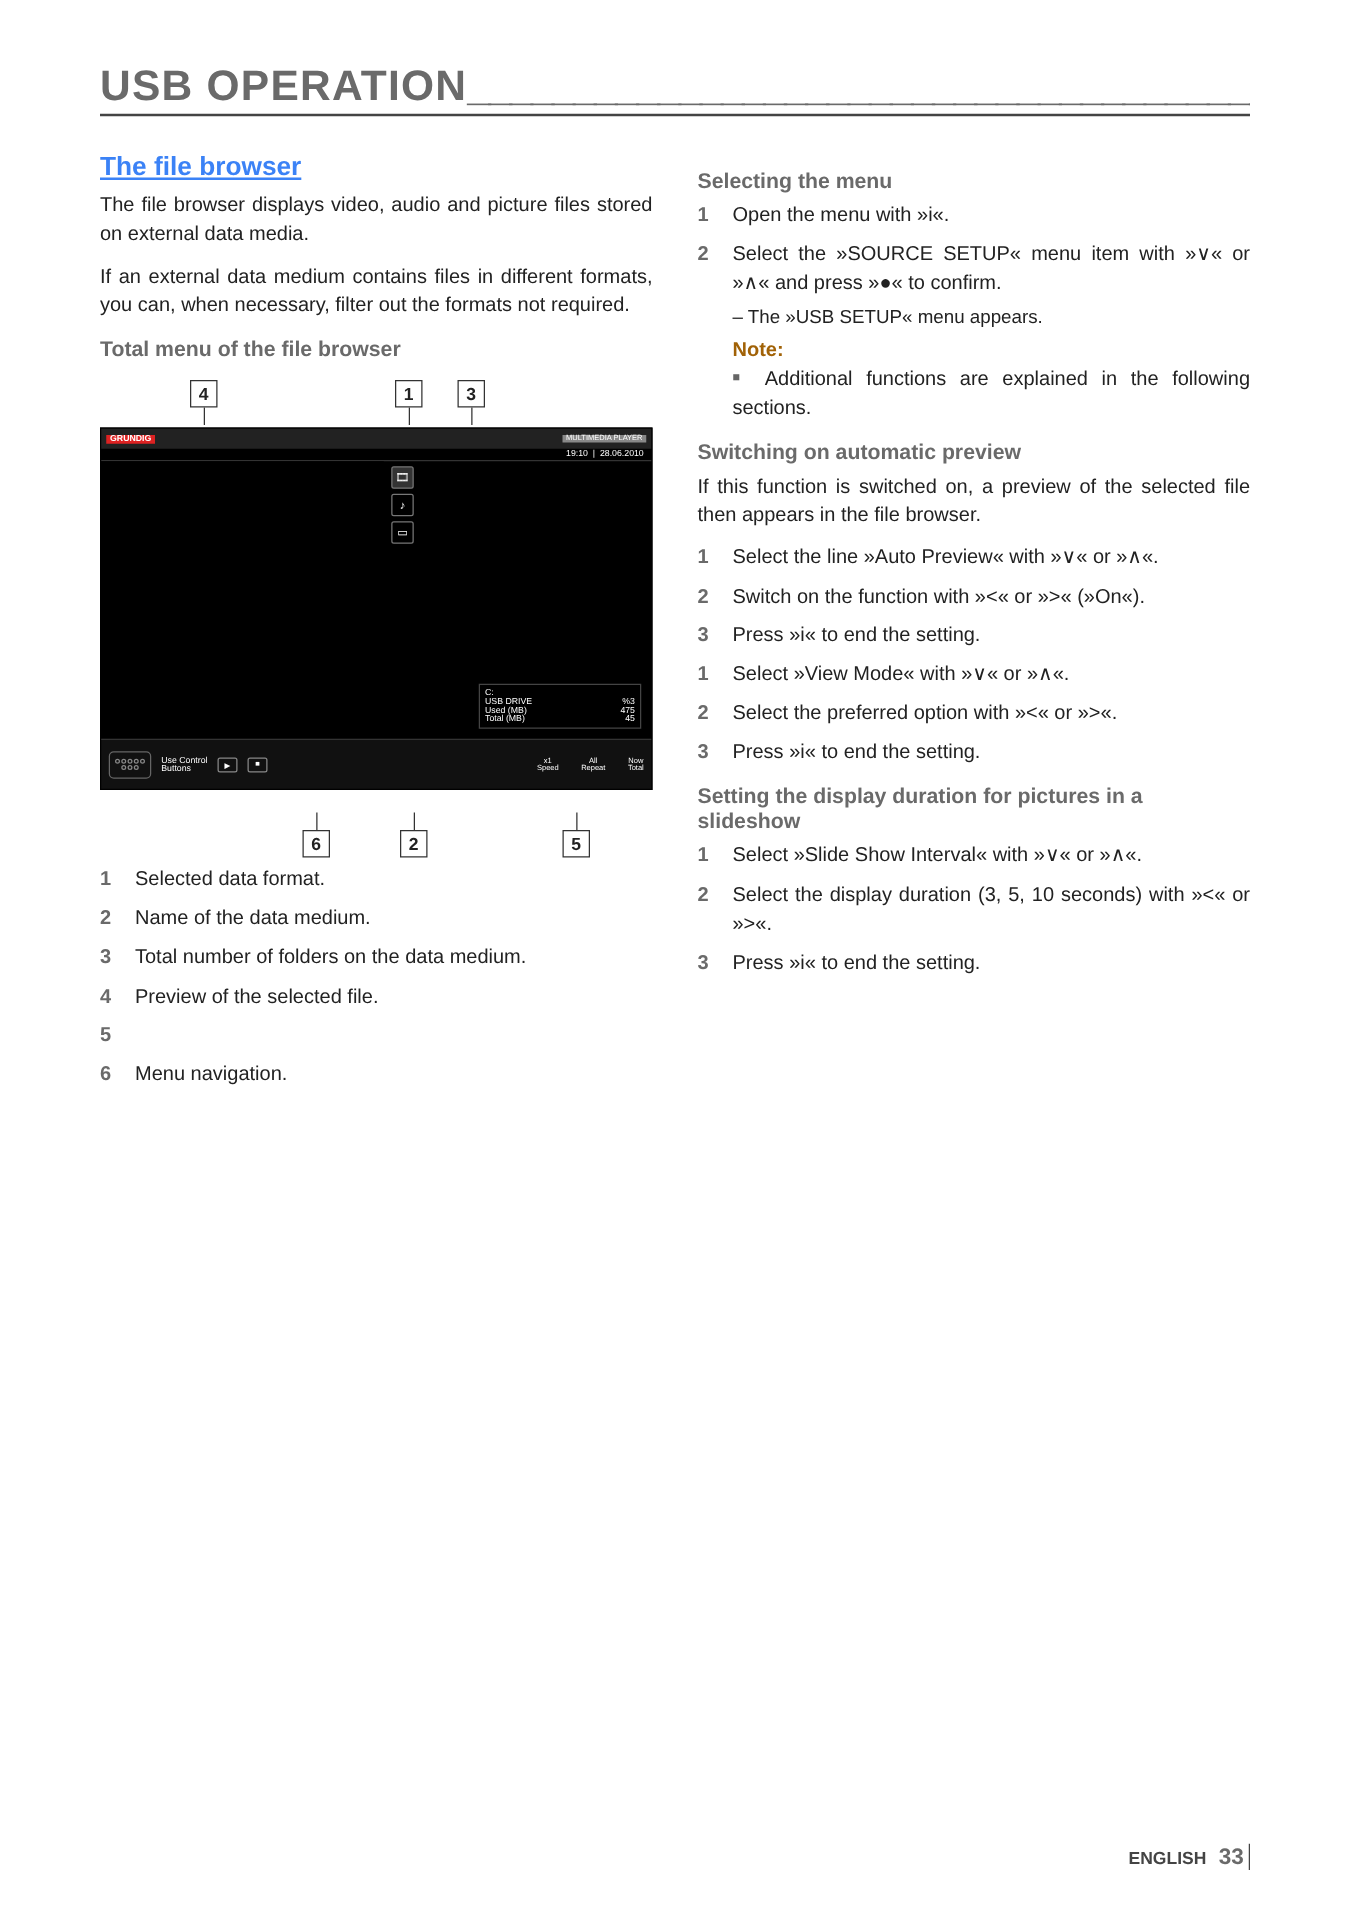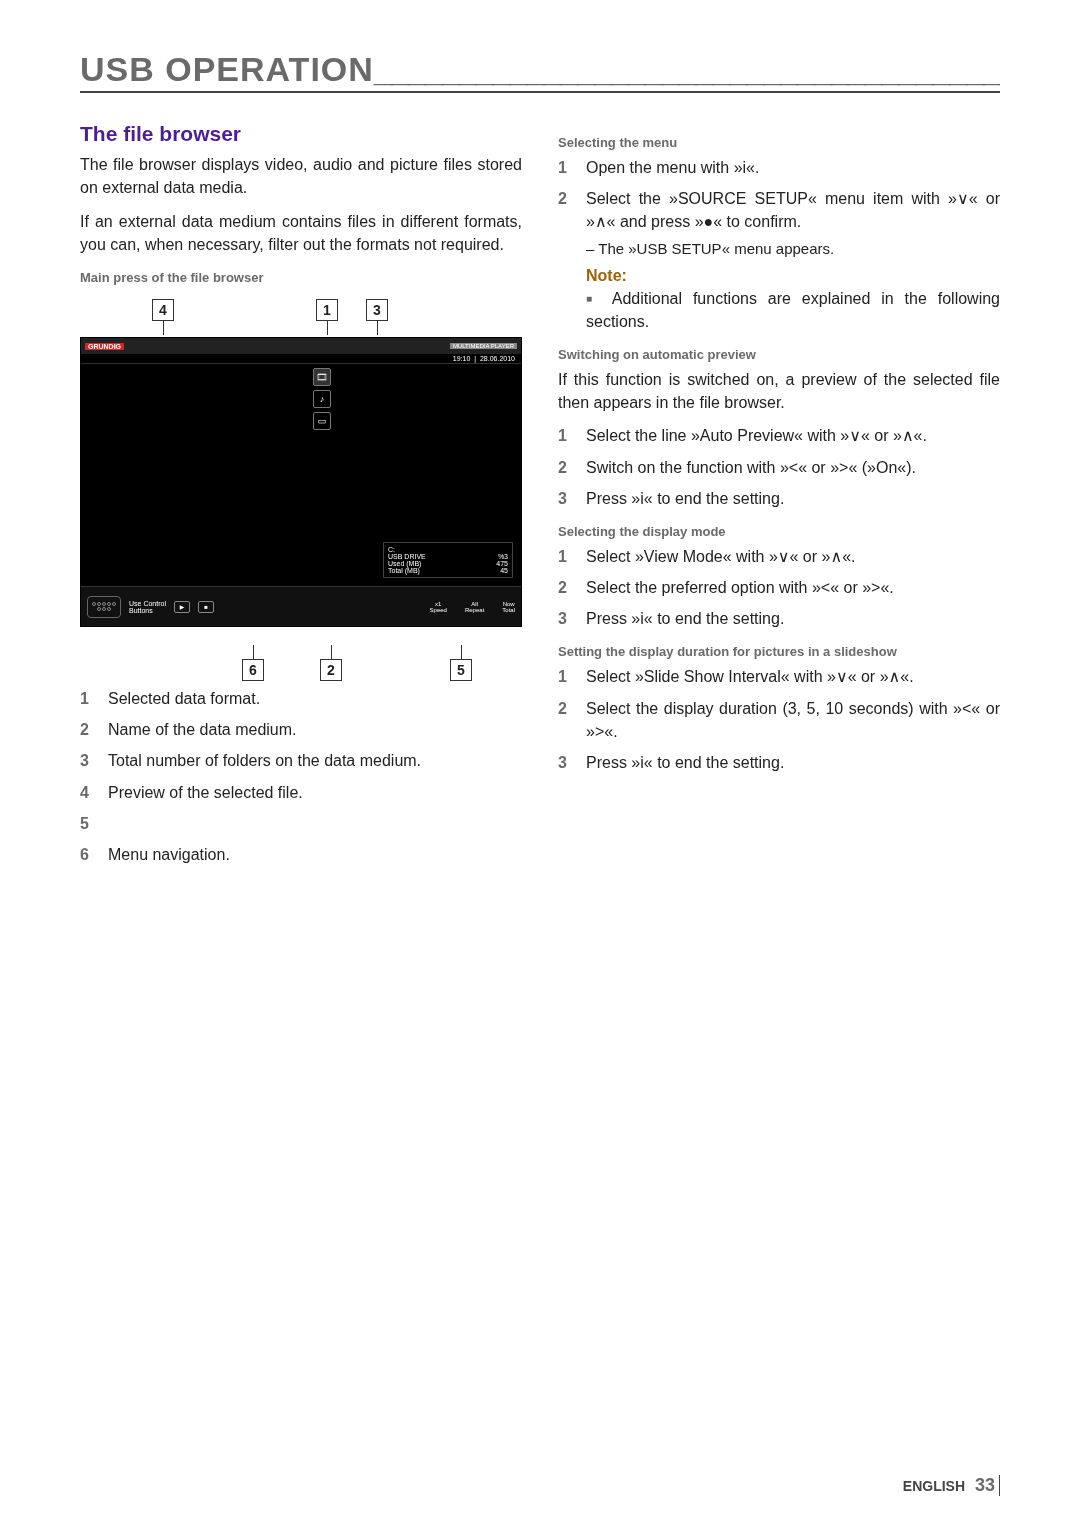--- a/index.html
+++ b/index.html
@@ -22,22 +22,22 @@
     margin-bottom: 28px;
     position: relative;
     overflow: hidden;
     white-space: nowrap;
   }
   .page-title::after {
     content: "";
   }
   .cols { display: flex; gap: 36px; }
   .col { flex: 1; }
-  .h2 { font-size: 21px; font-weight: 900; color: #4c1d95; margin-bottom: 6px; line-height: 1.25; }
-  .h3 { font-size: 13px; font-weight: 900; color: #6a6a6a; margin: 14px 0 6px; }
+  .h2 { font-size: 21px; font-weight: 900; color: #3b82f6; margin-bottom: 6px; line-height: 1.25; text-decoration: underline; }
+  .h3 { font-size: 17px; font-weight: 900; color: #6a6a6a; margin: 14px 0 6px; }
   .body-p { font-size: 16px; line-height: 1.45; text-align: justify; margin-bottom: 10px; }
   ol.steps { list-style: none; counter-reset: step; }
   ol.steps > li { display: flex; font-size: 16px; line-height: 1.45; margin-bottom: 8px; text-align: justify; }
   ol.steps > li .num { font-weight: 900; color: #6a6a6a; width: 28px; flex-shrink: 0; }
   ol.steps > li .txt { flex: 1; }
   .note-block { margin: 8px 0 0 28px; }
   .note-title { font-weight: 900; color: #a16207; margin-bottom: 2px; font-size: 16px;}
   .note-body { font-size: 16px; line-height: 1.45; text-align: justify; }
   .note-body::before { content: "\25A0  "; font-size: 10px; vertical-align: middle; color:#666; margin-right:4px;}
   .sub { margin-left: 28px; font-size: 15px; line-height:1.4; margin-top:-4px; margin-bottom:8px;}
@@ -94,21 +94,21 @@
 <div class="page-title">
   <span>USB OPERATION</span><span style="letter-spacing:-2px;">______________________________________</span>
 </div>
 
 <div class="cols">
 
   <div class="col">
     <div class="h2">The file browser</div>
     <p class="body-p">The file browser displays video, audio and picture files stored on external data media.</p>
     <p class="body-p">If an external data medium contains files in different formats, you can, when necessary, filter out the formats not required.</p>
-    <div class="h3">Main press of the file browser</div>
+    <div class="h3">Total menu of the file browser</div>
 
     <div class="shot-wrap">
       <div class="callout-top">
         <div class="cg" style="left:72px;">
             <div class="lbl">4</div>
             <div class="line"></div>
           </div>
         <div class="cg" style="left:236px;">
             <div class="lbl">1</div>
             <div class="line"></div>
@@ -258,21 +258,20 @@
       <li>
           <span class="num">2</span>
           <span class="txt">Switch on the function with »&lt;« or »&gt;« (»On«).</span>
         </li>
       <li>
           <span class="num">3</span>
           <span class="txt">Press »i« to end the setting.</span>
         </li>
     </ol>
 
-    <div class="h3">Selecting the display mode</div>
     <ol class="steps">
       <li>
           <span class="num">1</span>
           <span class="txt">Select »View Mode« with »∨« or »∧«.</span>
         </li>
       <li>
           <span class="num">2</span>
           <span class="txt">Select the preferred option with »&lt;« or »&gt;«.</span>
         </li>
       <li>

